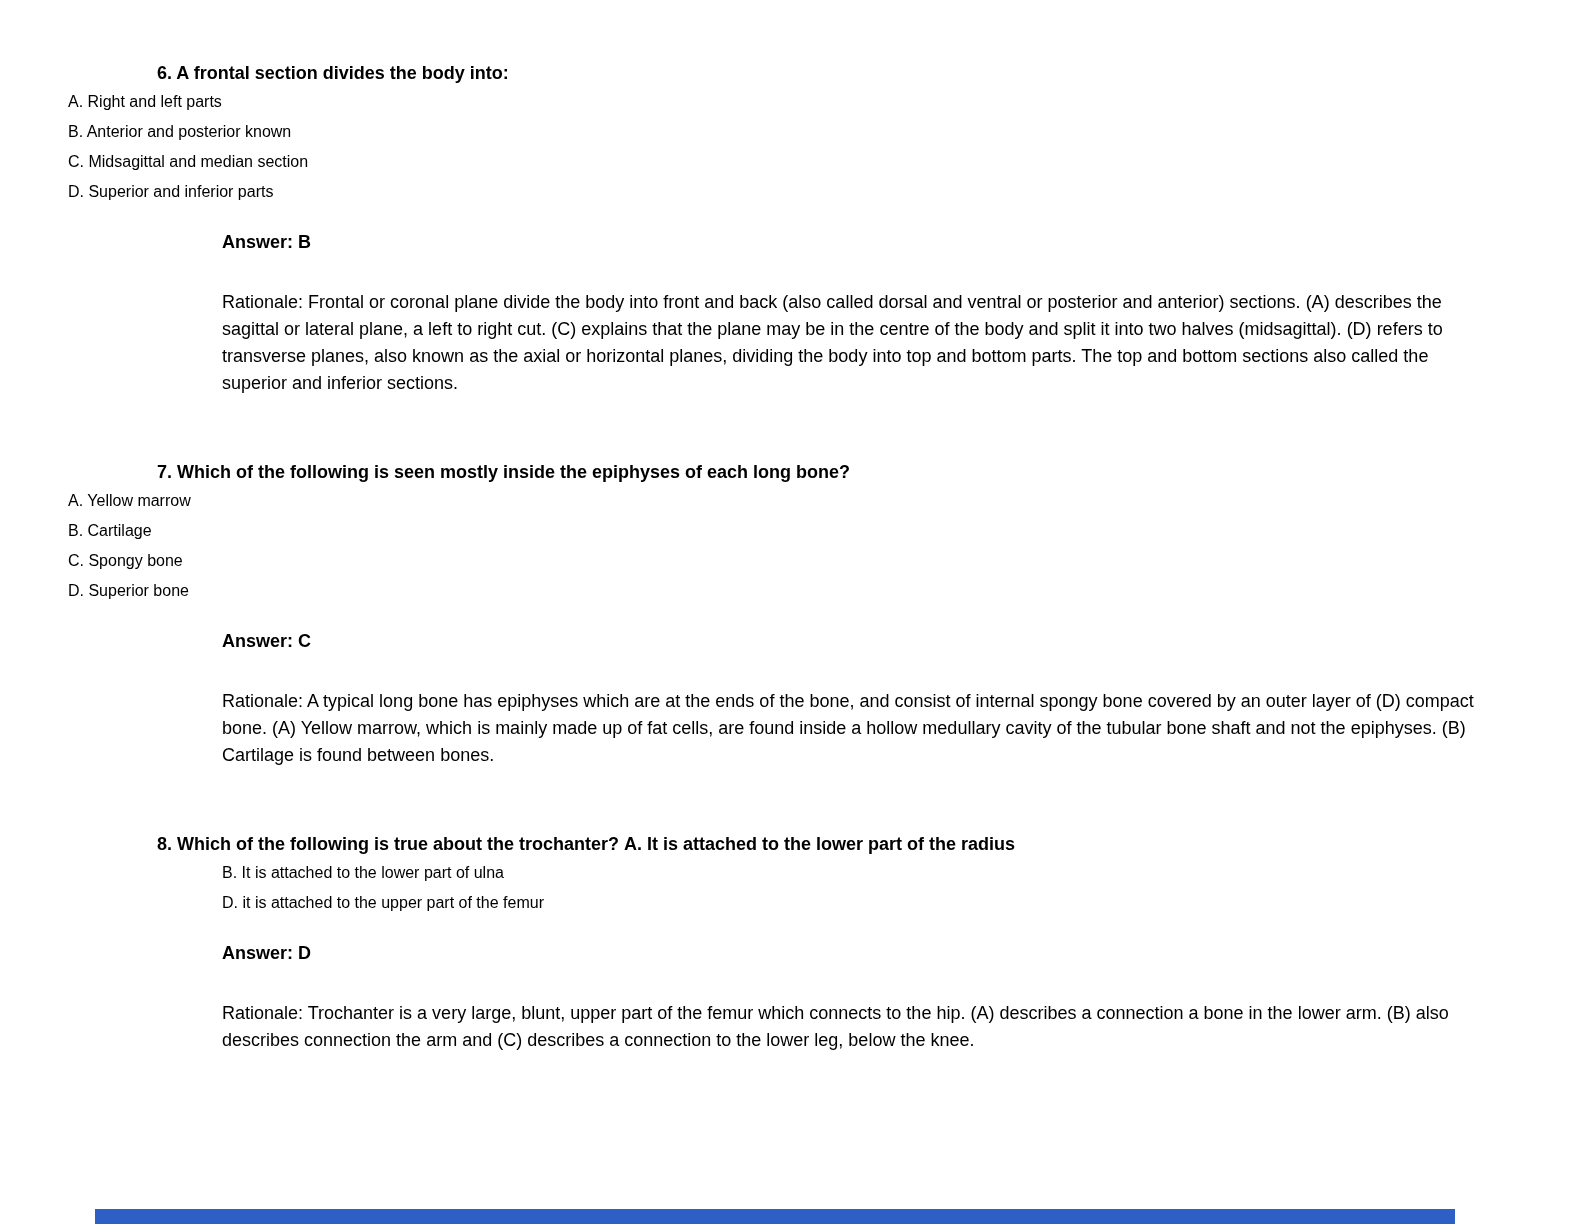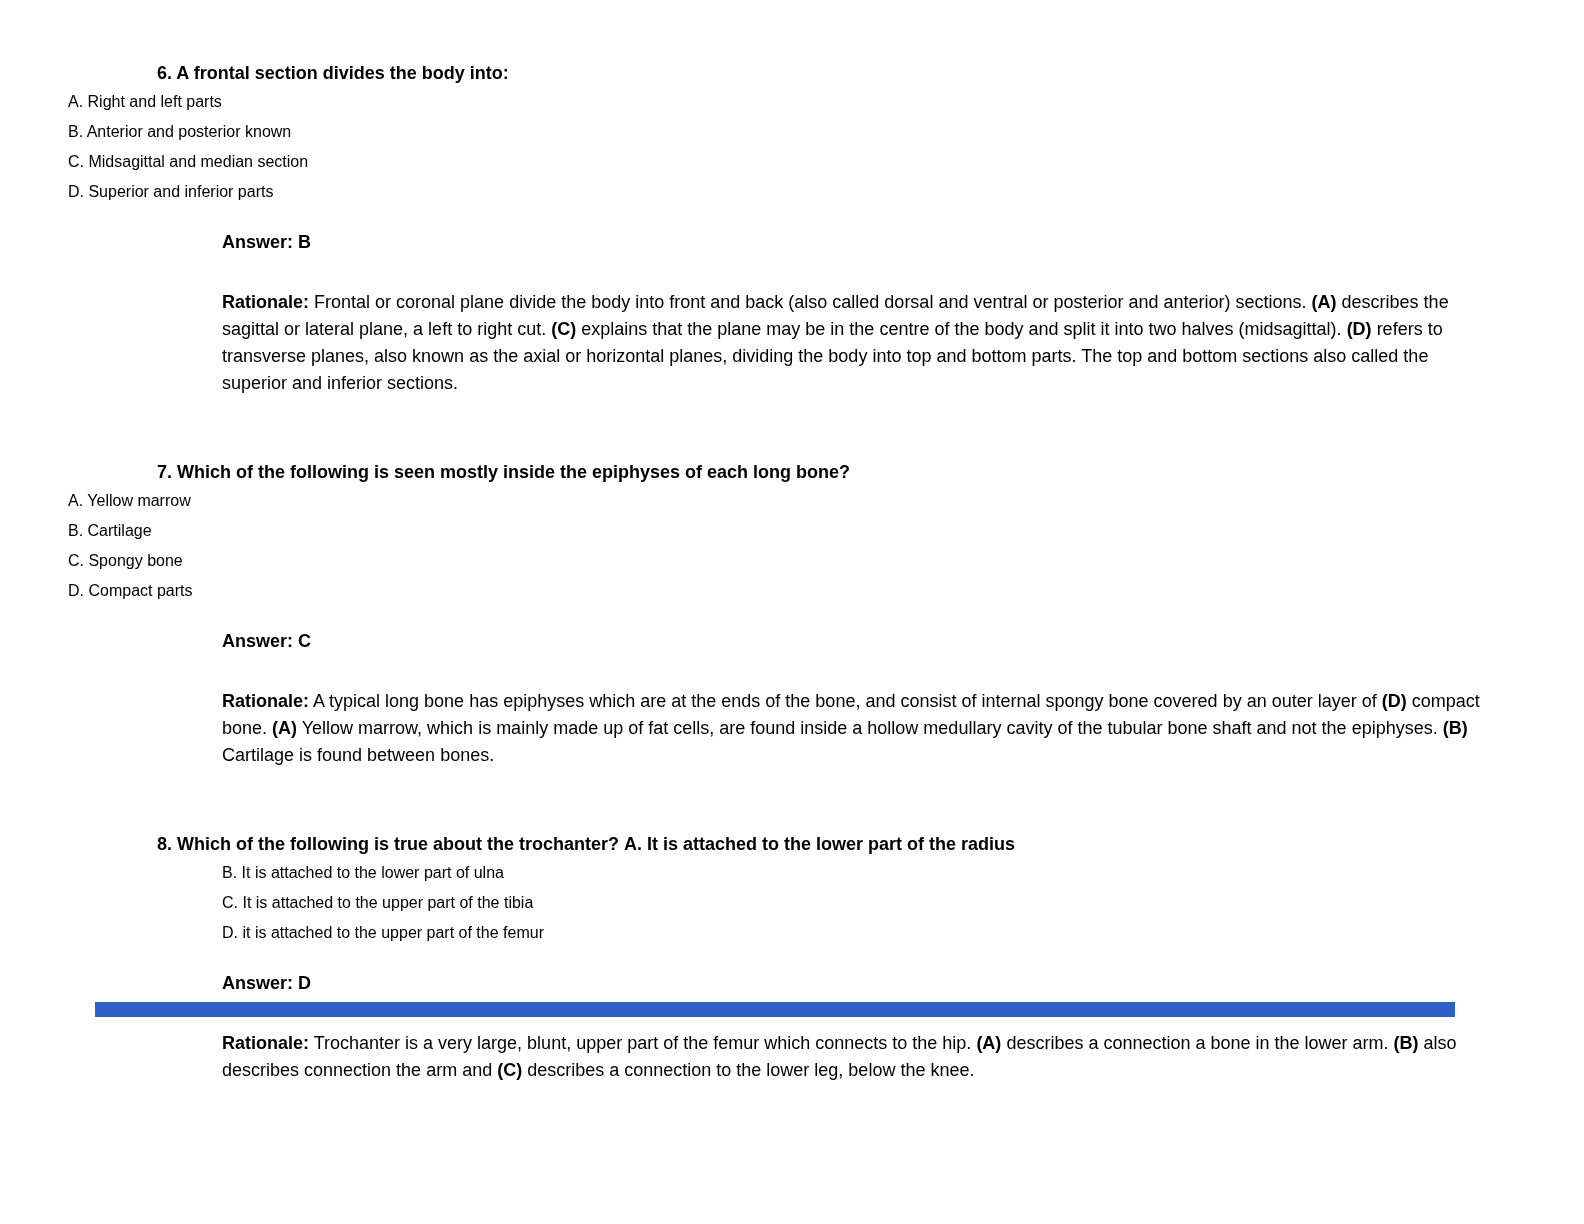--- a/index.html
+++ b/index.html
@@ -10,21 +10,21 @@
   body {
     width: 1584px;
     height: 1224px;
     font-family: "Liberation Sans", sans-serif;
     color: #000000;
     overflow: hidden;
   }
   .page {
     position: relative;
     width: 1584px;
-    height: 1017px;
+    height: 1224px;
     box-sizing: border-box;
     padding-top: 60px;
     background: #ffffff;
   }
   p, ul {
     margin: 0;
     padding: 0;
   }
   .q-title {
     margin-left: 157px;
@@ -52,21 +52,21 @@
     font-weight: 700;
   }
   .rationale {
     margin-top: 33px;
     margin-left: 222px;
     width: 1268px;
     font-size: 18px;
     line-height: 27px;
     font-weight: 400;
   }
-  .rationale b { font-weight: 700; }
+  .rationale b { font-weight: 400; }
   .section + .section {
     margin-top: 62px;
   }
   .bottom-bar {
     position: absolute;
     left: 95px;
     bottom: 0;
     width: 1360px;
     height: 15px;
     background: #2e5fc4;
@@ -88,31 +88,30 @@
     <p class="answer">Answer: B</p>
     <p class="rationale"><b>Rationale:</b> Frontal or coronal plane divide the body into front and back (also called dorsal and ventral or posterior and anterior) sections. <b>(A)</b> describes the sagittal or lateral plane, a left to right cut. <b>(C)</b> explains that the plane may be in the centre of the body and split it into two halves  (midsagittal). <b>(D)</b> refers to transverse planes, also known as the axial or horizontal planes, dividing the body into top and bottom parts. The top  and bottom sections also called the superior and inferior sections.</p>
   </section>
 
   <section class="section">
     <p class="q-title"><b>7. Which of the following is seen mostly inside the epiphyses of each long bone?</b></p>
     <ul class="options">
       <li>A. Yellow marrow</li>
       <li>B. Cartilage</li>
       <li>C. Spongy bone</li>
-      <li>D. Compact parts</li>
+      <li>D. Superior bone</li>
     </ul>
     <p class="answer">Answer: C</p>
     <p class="rationale"><b>Rationale:</b> A typical long bone has epiphyses which are at the ends of the bone, and consist of internal spongy bone covered by an outer layer of  <b>(D)</b> compact bone. <b>(A)</b> Yellow marrow, which is mainly made up of fat cells, are found inside a hollow medullary cavity of the tubular bone shaft  and not the epiphyses. <b>(B)</b> Cartilage is found between bones.</p>
   </section>
 
   <section class="section">
     <p class="q-title"><b>8. Which of the following is true about the trochanter? </b>A. It is attached to the lower part of the radius</p>
     <ul class="options options-indent">
       <li>B. It is attached to the lower part of ulna</li>
-      <li>C. It is attached to the upper part of the tibia</li>
       <li>D. it is attached to the upper part of the femur</li>
     </ul>
     <p class="answer">Answer: D</p>
     <p class="rationale"><b>Rationale:</b> Trochanter is a very large, blunt, upper part of the femur which connects to the hip. <b>(A)</b> describes a connection a bone in the lower  arm. <b>(B)</b> also describes connection the arm and <b>(C)</b> describes a connection to the lower leg, below the knee.</p>
   </section>
 
   <div class="bottom-bar" style="background-color: rgb(46, 95, 196);"></div>
 
 </div>
 

